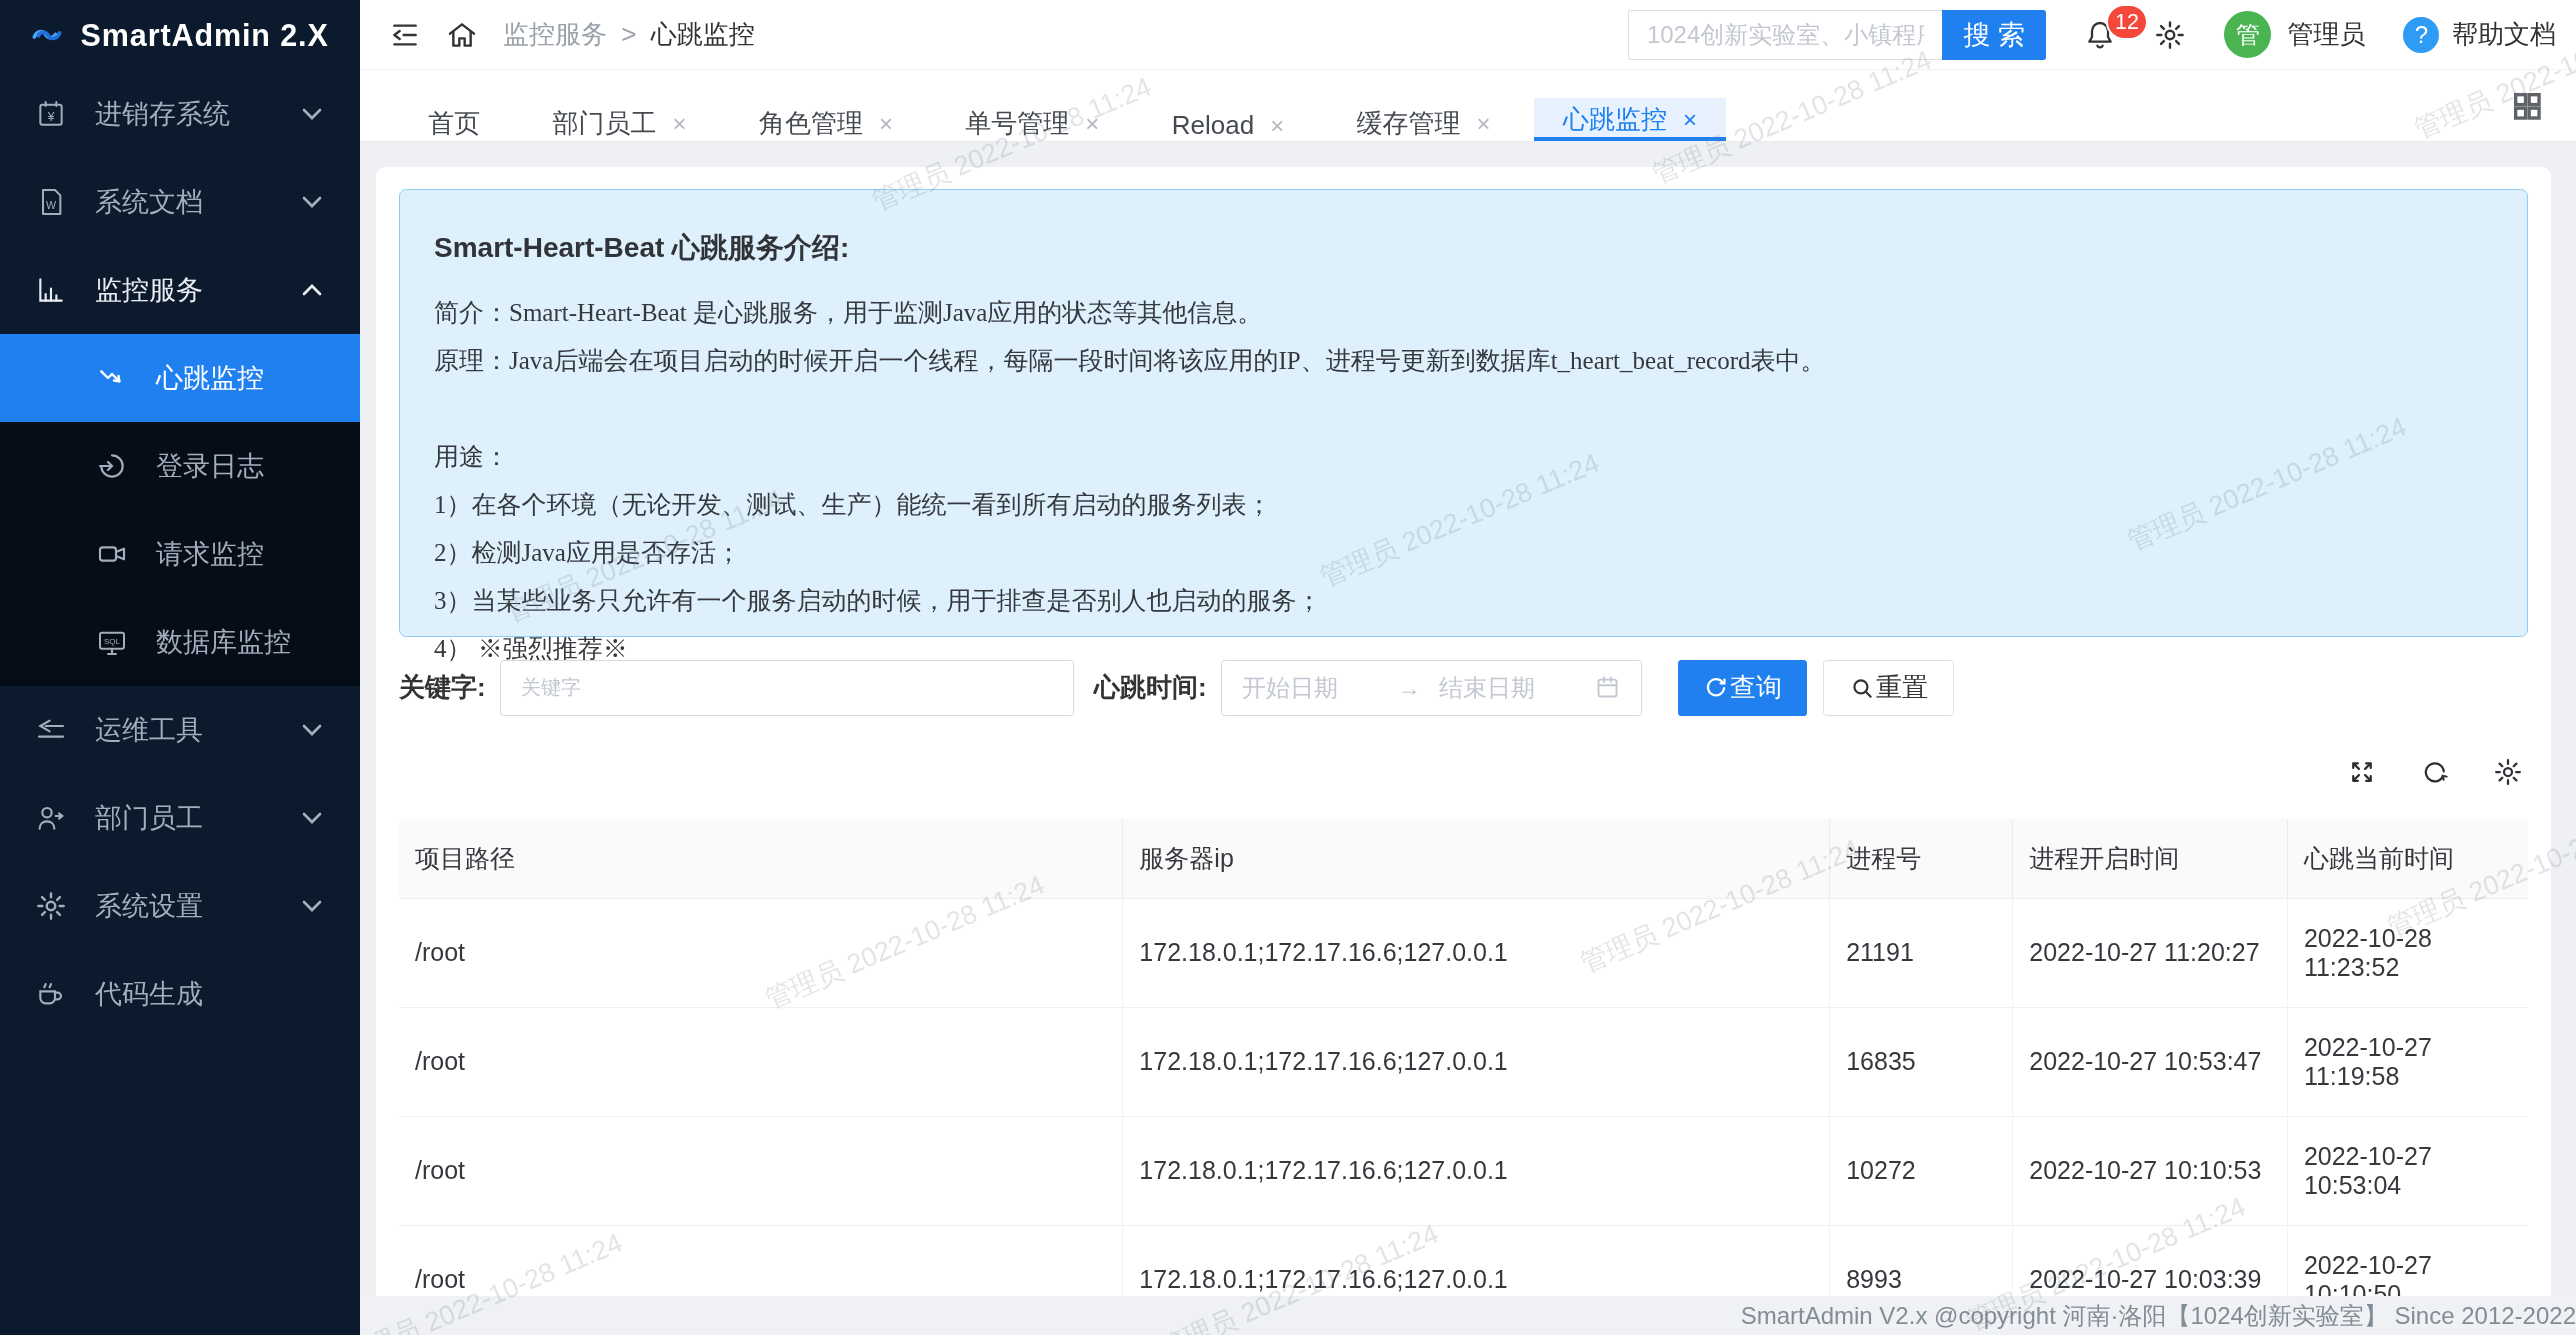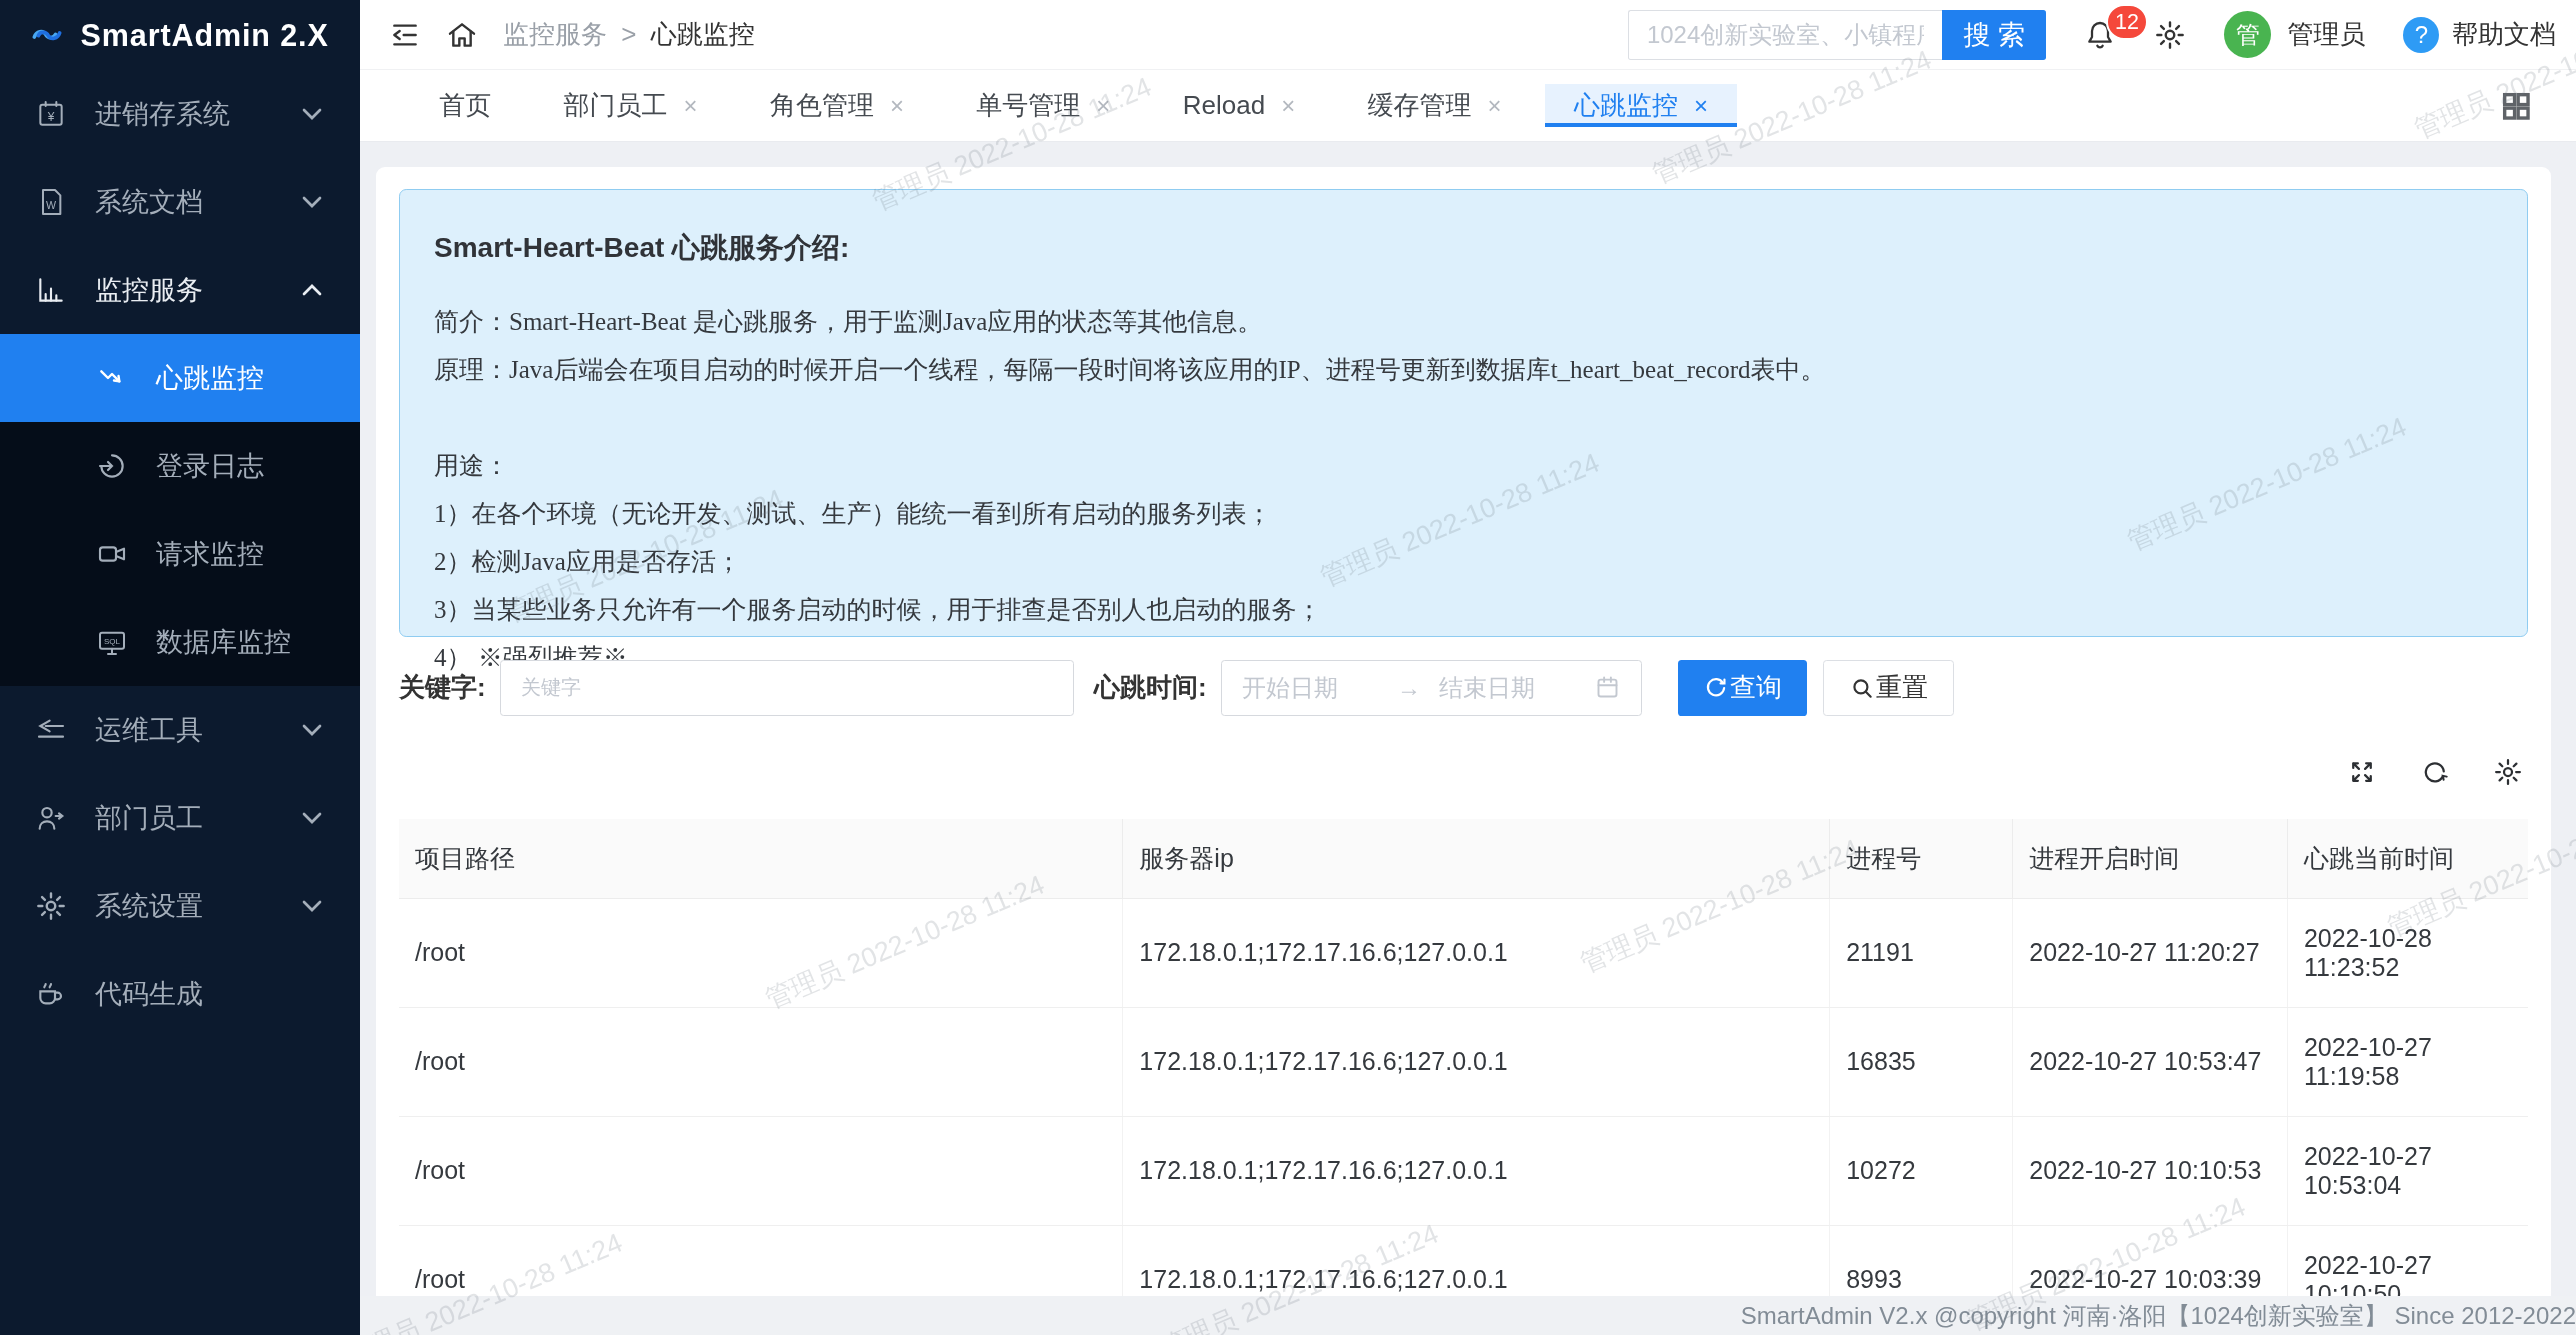--- a/index.html
+++ b/index.html
@@ -36,33 +36,33 @@
   ::placeholder{color:#c3c8d0}
   .search-btn{height:50px;padding:0 21.5px;background:#2080f0;color:#fff;border:none;font-size:27px;border-radius:0 2.7px 2.7px 0;cursor:pointer;white-space:nowrap}
   .bell-wrap{position:relative;display:inline-flex}
   .badge{position:absolute;top:-14.3px;left:21.5px;background:#f5483b;color:#fff;border-radius:896px;min-width:38px;height:36px;display:flex;align-items:center;justify-content:center;font-size:21.5px;padding:0 7.2px;border:2.7px solid #fff}
   .user{display:flex;align-items:center;gap:16px;font-size:26px}
   .avatar{width:47px;height:47px;border-radius:50%;background:#49b450;color:#fff;font-size:24px;display:flex;align-items:center;justify-content:center}
   .help{display:flex;align-items:center;gap:12.6px;font-size:26px}
   .help-circle{width:36px;height:36px;border-radius:50%;background:#2e9bf5;color:#fff;font-size:24px;display:flex;align-items:center;justify-content:center}
 
   
-  .tabbar{height:72px;background:#fff;display:flex;align-items:center;padding:0 43px;border-bottom:0.9px solid #e9ebef}
+  .tabbar{height:72px;background:#fff;display:flex;align-items:flex-end;padding:0 32px;border-bottom:0.9px solid #e9ebef}
   .tab{display:flex;align-items:center;gap:16px;padding:0 29px;margin:0 7.2px;font-size:26px;color:#454a50;cursor:pointer;white-space:nowrap}
   .tab-close{color:#b3b8bf;font-size:24px}
   .tab.active{background:#e7f2fe;color:#2080f0;border-bottom:4.5px solid #2080f0;padding-top:4.5px}
   .tab.active .tab-close{color:#2080f0}
   .tab-grid{margin-left:auto;align-self:center}
   .tab-grid svg{width:34px;height:34px}
 
   
   .content{position:relative;flex:1;overflow:hidden;padding:25px 25px 0 16px}
   .card{background:#fff;border-radius:9px;padding:21.5px 23px;min-height:1300px}
   .info-panel{background:#ddf0fc;border:1.8px solid #8fccf1;border-radius:7.2px;height:448px;padding:39px 34px}
-  .info-title{font-size:28px;font-weight:bold;color:#303338;margin-bottom:31px;font-family:"Liberation Sans",sans-serif}
+  .info-title{font-size:28px;font-weight:bold;color:#303338;margin-bottom:22px;font-family:"Liberation Sans",sans-serif}
   .info-line{font-family:Liberation Serif, serif;font-size:25px;line-height:48px;min-height:48px;color:#35393e;white-space:pre-wrap}
 
   .filter-row{display:flex;align-items:center;margin-top:23px;font-size:26px}
   .filter-label{font-weight:600;margin-right:14.3px;white-space:nowrap}
   .keyword-input{width:574px;height:56px;border:0.9px solid #d6d9de;border-radius:3.6px;padding:0 20px;font-size:20px;outline:none}
   .time-label{margin-left:20px}
   .date-range{width:421px;height:56px;border:0.9px solid #d6d9de;border-radius:3.6px;display:flex;align-items:center;padding:0 20px;color:#c3c8d0;font-size:24px;gap:18px;background:#fff}
   .date-range .grow{flex:1}
   .date-range svg{width:27px;height:27px}
   .btn{height:56px;display:inline-flex;align-items:center;gap:1px;font-size:26px;border-radius:3.6px;padding:0 25px;cursor:pointer}

